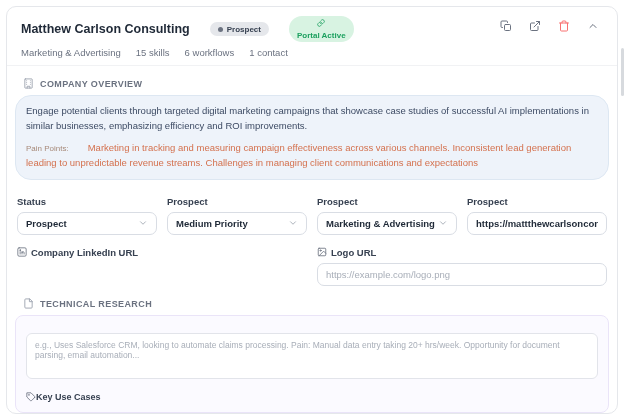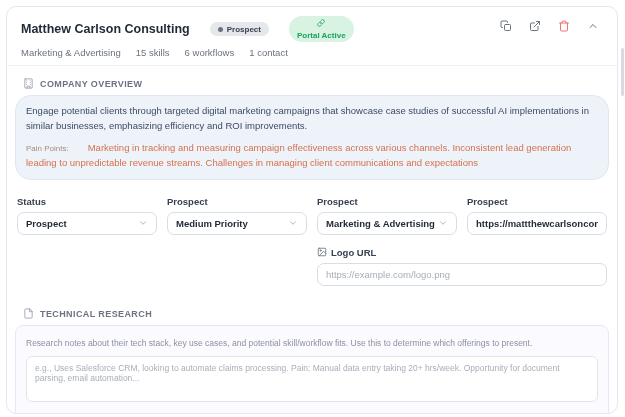--- a/index.html
+++ b/index.html
@@ -44,21 +44,21 @@
   input.text-input { font-family:"Liberation Sans", sans-serif; outline:none; font-weight:bold; }
   input.text-input::placeholder { color:#a8aeb8; font-weight:normal; }
   
   .tech-box { background:#fbfaff; border:1px solid #eae4f8; border-radius:8px; padding:9px 10px 10px 10px; margin-top:2px; }
   .tech-title { font-size:10.5px; font-weight:bold; color:#7c3aed; }
   .tech-sub { font-size:8.5px; color:#8b92a0; margin-top:3px; }
   textarea.notes { width:100%; height:46px; margin-top:8px; border:1px solid #e2e4ea; border-radius:6px;
                    background:#fff; resize:none; padding:6px 8px; font-size:8.5px; color:#1f2937;
                    font-family:"Liberation Sans", sans-serif; outline:none; }
   textarea.notes::placeholder { color:#a8aeb8; }
-  .usecase-label { display:flex; align-items:center; gap:5px; margin-top:9px;
+  .usecase-label { display:flex; align-items:center; margin-top:9px;
                    font-size:9px; font-weight:bold; color:#374151; }
   .usecase-label svg { color:#6b7280; }
   .scroll-thumb { position:absolute; right:1px; top:48px; width:3px; height:48px;
                   background:#d7dade; border-radius:3px; }
 </style>
 </head>
 <body>
 
 <div class="card">
 
@@ -166,44 +166,52 @@
         </div>
       </div>
       <div>
         <div class="field-label">Prospect</div>
         <input class="text-input" type="text" value="https://mattthewcarlsonconsulting.com" style="">
       </div>
     </div>
 
     <div class="grid-2">
       <div>
+        <div class="field-label">
+          <svg width="10" height="10" viewBox="0 0 24 24" fill="none" stroke="currentColor" stroke-width="2" stroke-linecap="round">
+              <rect x="2" y="2" width="20" height="20" rx="3"></rect>
+              <circle cx="7.5" cy="7.5" r="1" fill="currentColor"></circle>
+              <path d="M7.5 11v6"></path>
+              <path d="M12 17v-6m0 2.5a2.5 2.5 0 0 1 5 .5v3"></path>
+            </svg>
+          <span>Company LinkedIn URL</span>
+        </div>
       </div>
       <div>
         <div class="field-label">
           <svg width="10" height="10" viewBox="0 0 24 24" fill="none" stroke="currentColor" stroke-width="2" stroke-linecap="round">
               <rect x="3" y="3" width="18" height="18" rx="2"></rect>
               <circle cx="8.5" cy="8.5" r="1.5"></circle>
               <polyline points="21 15 16 10 5 21"></polyline>
             </svg>
           <span>Logo URL</span>
         </div>
         <input class="text-input" type="text" placeholder="https://example.com/logo.png" style="">
       </div>
     </div>
 
-    <div class="section-label" style="margin-top:22px">
+    <div class="section-label" style="margin-top:12px">
       <svg width="11" height="11" viewBox="0 0 24 24" fill="none" stroke="currentColor" stroke-width="2" stroke-linecap="round">
           <path d="M14 2H6a2 2 0 0 0-2 2v16a2 2 0 0 0 2 2h12a2 2 0 0 0 2-2V8z"></path>
           <polyline points="14 2 14 8 20 8"></polyline>
         </svg>
       <span>TECHNICAL RESEARCH</span>
     </div>
 
     <div class="tech-box">
-      <div class="tech-sub">Research notes about their tech stack, key use cases, and potential skill/workflow fits. Use this to determine which offerings to present.</div>
       <textarea class="notes" placeholder="e.g., Uses Salesforce CRM, looking to automate claims processing. Pain: Manual data entry taking 20+ hrs/week. Opportunity for document parsing, email automation..." style=""></textarea>
 
       <div class="usecase-label">
         <svg width="10" height="10" viewBox="0 0 24 24" fill="none" stroke="currentColor" stroke-width="2" stroke-linecap="round">
             <path d="M20.59 13.41l-7.17 7.17a2 2 0 0 1-2.83 0L2 12V2h10l8.59 8.59a2 2 0 0 1 0 2.82z"></path>
             <circle cx="7" cy="7" r="0.5" fill="currentColor"></circle>
           </svg>
         <span>Key Use Cases</span>
       </div>
 

